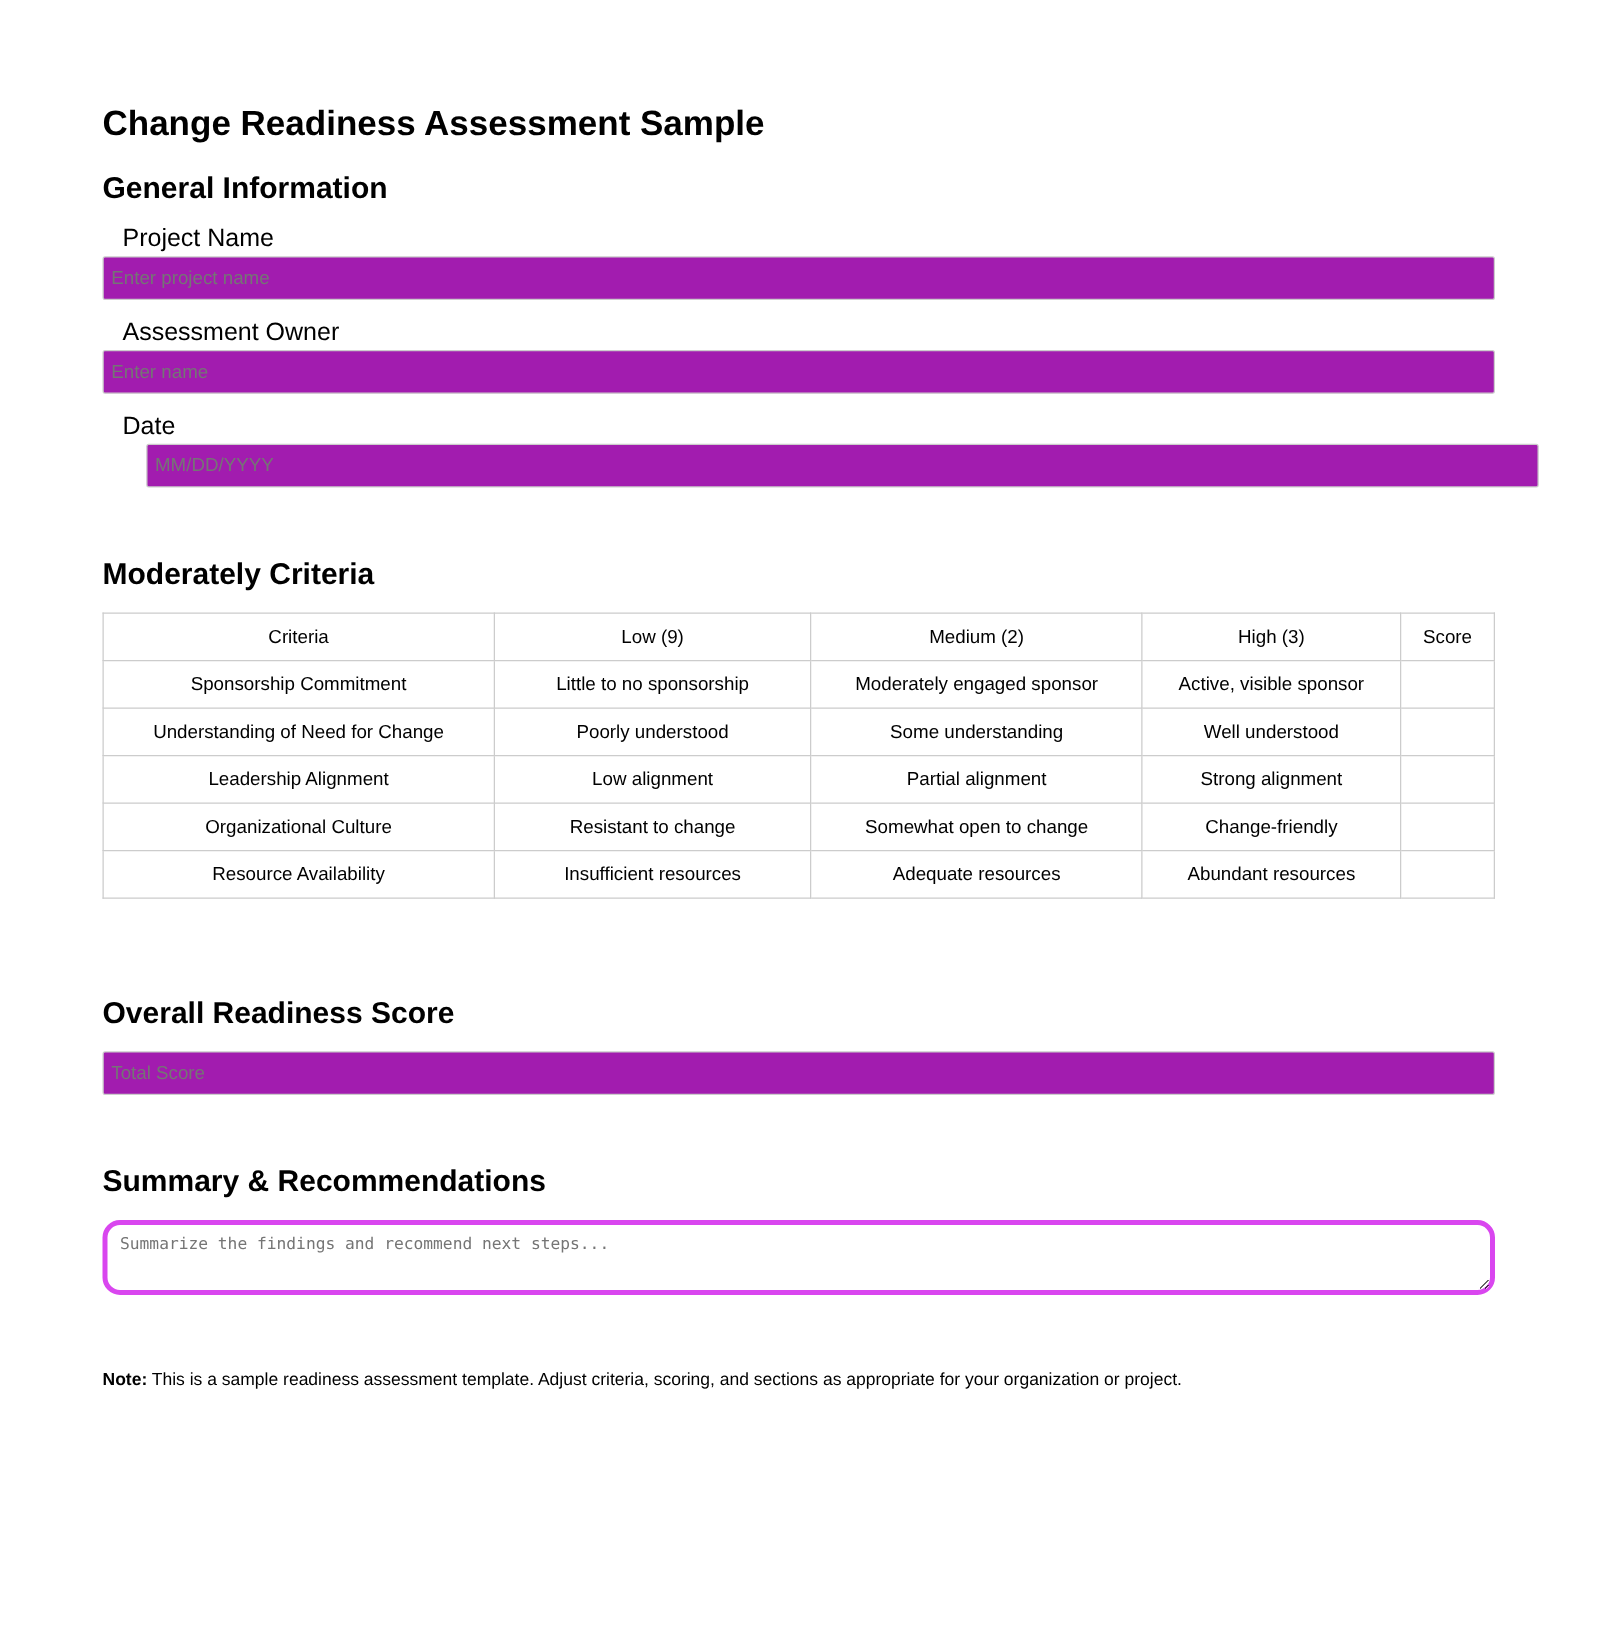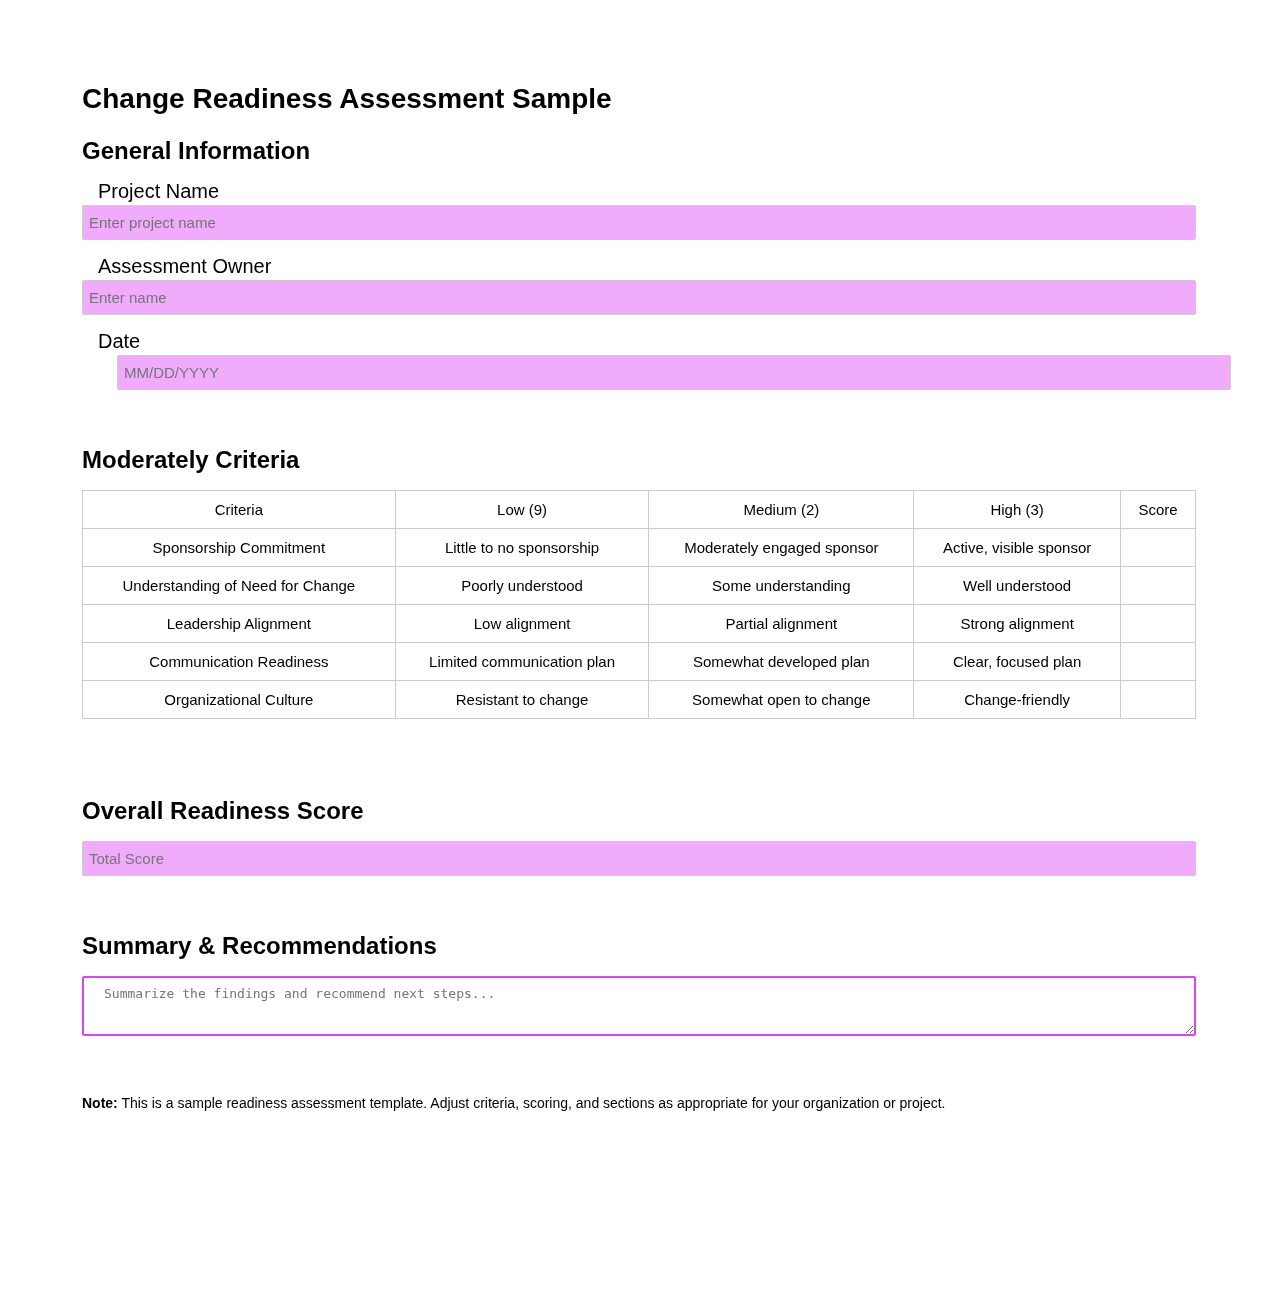--- a/index.html
+++ b/index.html
@@ -1,26 +1,26 @@
 <!DOCTYPE html>
 <html><head>
 <meta charset="utf-8">
 <style>
   html, body { margin: 0; padding: 0; background: #ffffff; }
   body { width: 1278px; height: 1300px; font-family: "Liberation Sans", sans-serif; color: #000; }
   .page { position: absolute; left: 82px; top: 0; width: 1114px; }
   h1 { position: absolute; top: 83px; left: 0; margin: 0; font-size: 28px; font-weight: bold; white-space: nowrap; }
   h2 { position: absolute; left: 0; margin: 0; font-size: 24px; font-weight: bold; white-space: nowrap; }
   .label { position: absolute; left: 0; font-size: 20px; margin-left: 16px; }
-  .input { position: absolute; left: 0; width: 1114px; height: 35px; box-sizing: border-box; border: 1px solid #cccccc; border-radius: 2px; font-family: "Liberation Sans", sans-serif; font-size: 15px; padding: 0 6px; color: #000; background:#f0abfc; }
+  .input { position: absolute; left: 0; width: 1114px; height: 35px; box-sizing: border-box; border: 1px solid #cccccc; border-radius: 2px; font-family: "Liberation Sans", sans-serif; font-size: 15px; padding: 0 6px; color: #000; background:#a21caf; }
   .input::placeholder { color: #757575; }
   table { position: absolute; left: 0; top: 490px; width: 1114px; border-collapse: collapse; font-size: 15px; }
   th, td { border: 1px solid #cccccc; height: 37px; text-align: center; padding: 0 8px; }
   th { font-weight: normal; }
-  textarea { position: absolute; left: 0; top: 976px; width: 1114px; height: 60px; box-sizing: border-box; border: 2px solid #d946ef; border-radius: 2px; font-family: "DejaVu Sans Mono", monospace; font-size: 13px; padding: 8px 20px; resize: vertical; }
+  textarea { position: absolute; left: 0; top: 976px; width: 1114px; height: 60px; box-sizing: border-box; border: 4px solid #d946ef; border-radius: 14px; font-family: "DejaVu Sans Mono", monospace; font-size: 13px; padding: 8px 10px; resize: vertical; }
   textarea::placeholder { color: #757575; }
   .note { position: absolute; left: 0; top: 1095px; font-size: 14px; white-space: nowrap; }
 </style>
 </head>
 <body>
 
 <div class="page">
   <h1>Change Readiness Assessment Sample</h1>
 
   <h2 style="top:137px">General Information</h2>
@@ -65,31 +65,31 @@
         <td></td>
       </tr>
       <tr>
         <td>Leadership Alignment</td>
         <td>Low alignment</td>
         <td>Partial alignment</td>
         <td>Strong alignment</td>
         <td></td>
       </tr>
       <tr>
-        <td>Communication Readiness</td>
-        <td>Limited communication plan</td>
-        <td>Somewhat developed plan</td>
-        <td>Clear, focused plan</td>
-        <td></td>
-      </tr>
-      <tr>
         <td>Organizational Culture</td>
         <td>Resistant to change</td>
         <td>Somewhat open to change</td>
         <td>Change-friendly</td>
+        <td></td>
+      </tr>
+      <tr>
+        <td>Resource Availability</td>
+        <td>Insufficient resources</td>
+        <td>Adequate resources</td>
+        <td>Abundant resources</td>
         <td></td>
       </tr>
     </tbody>
   </table>
 
   <h2 style="top:797px">Overall Readiness Score</h2>
   <input class="input" style="top: 841px;" type="text" placeholder="Total Score">
 
   <h2 style="top:932px">Summary &amp; Recommendations</h2>
   <textarea placeholder="Summarize the findings and recommend next steps..." style=""></textarea>

